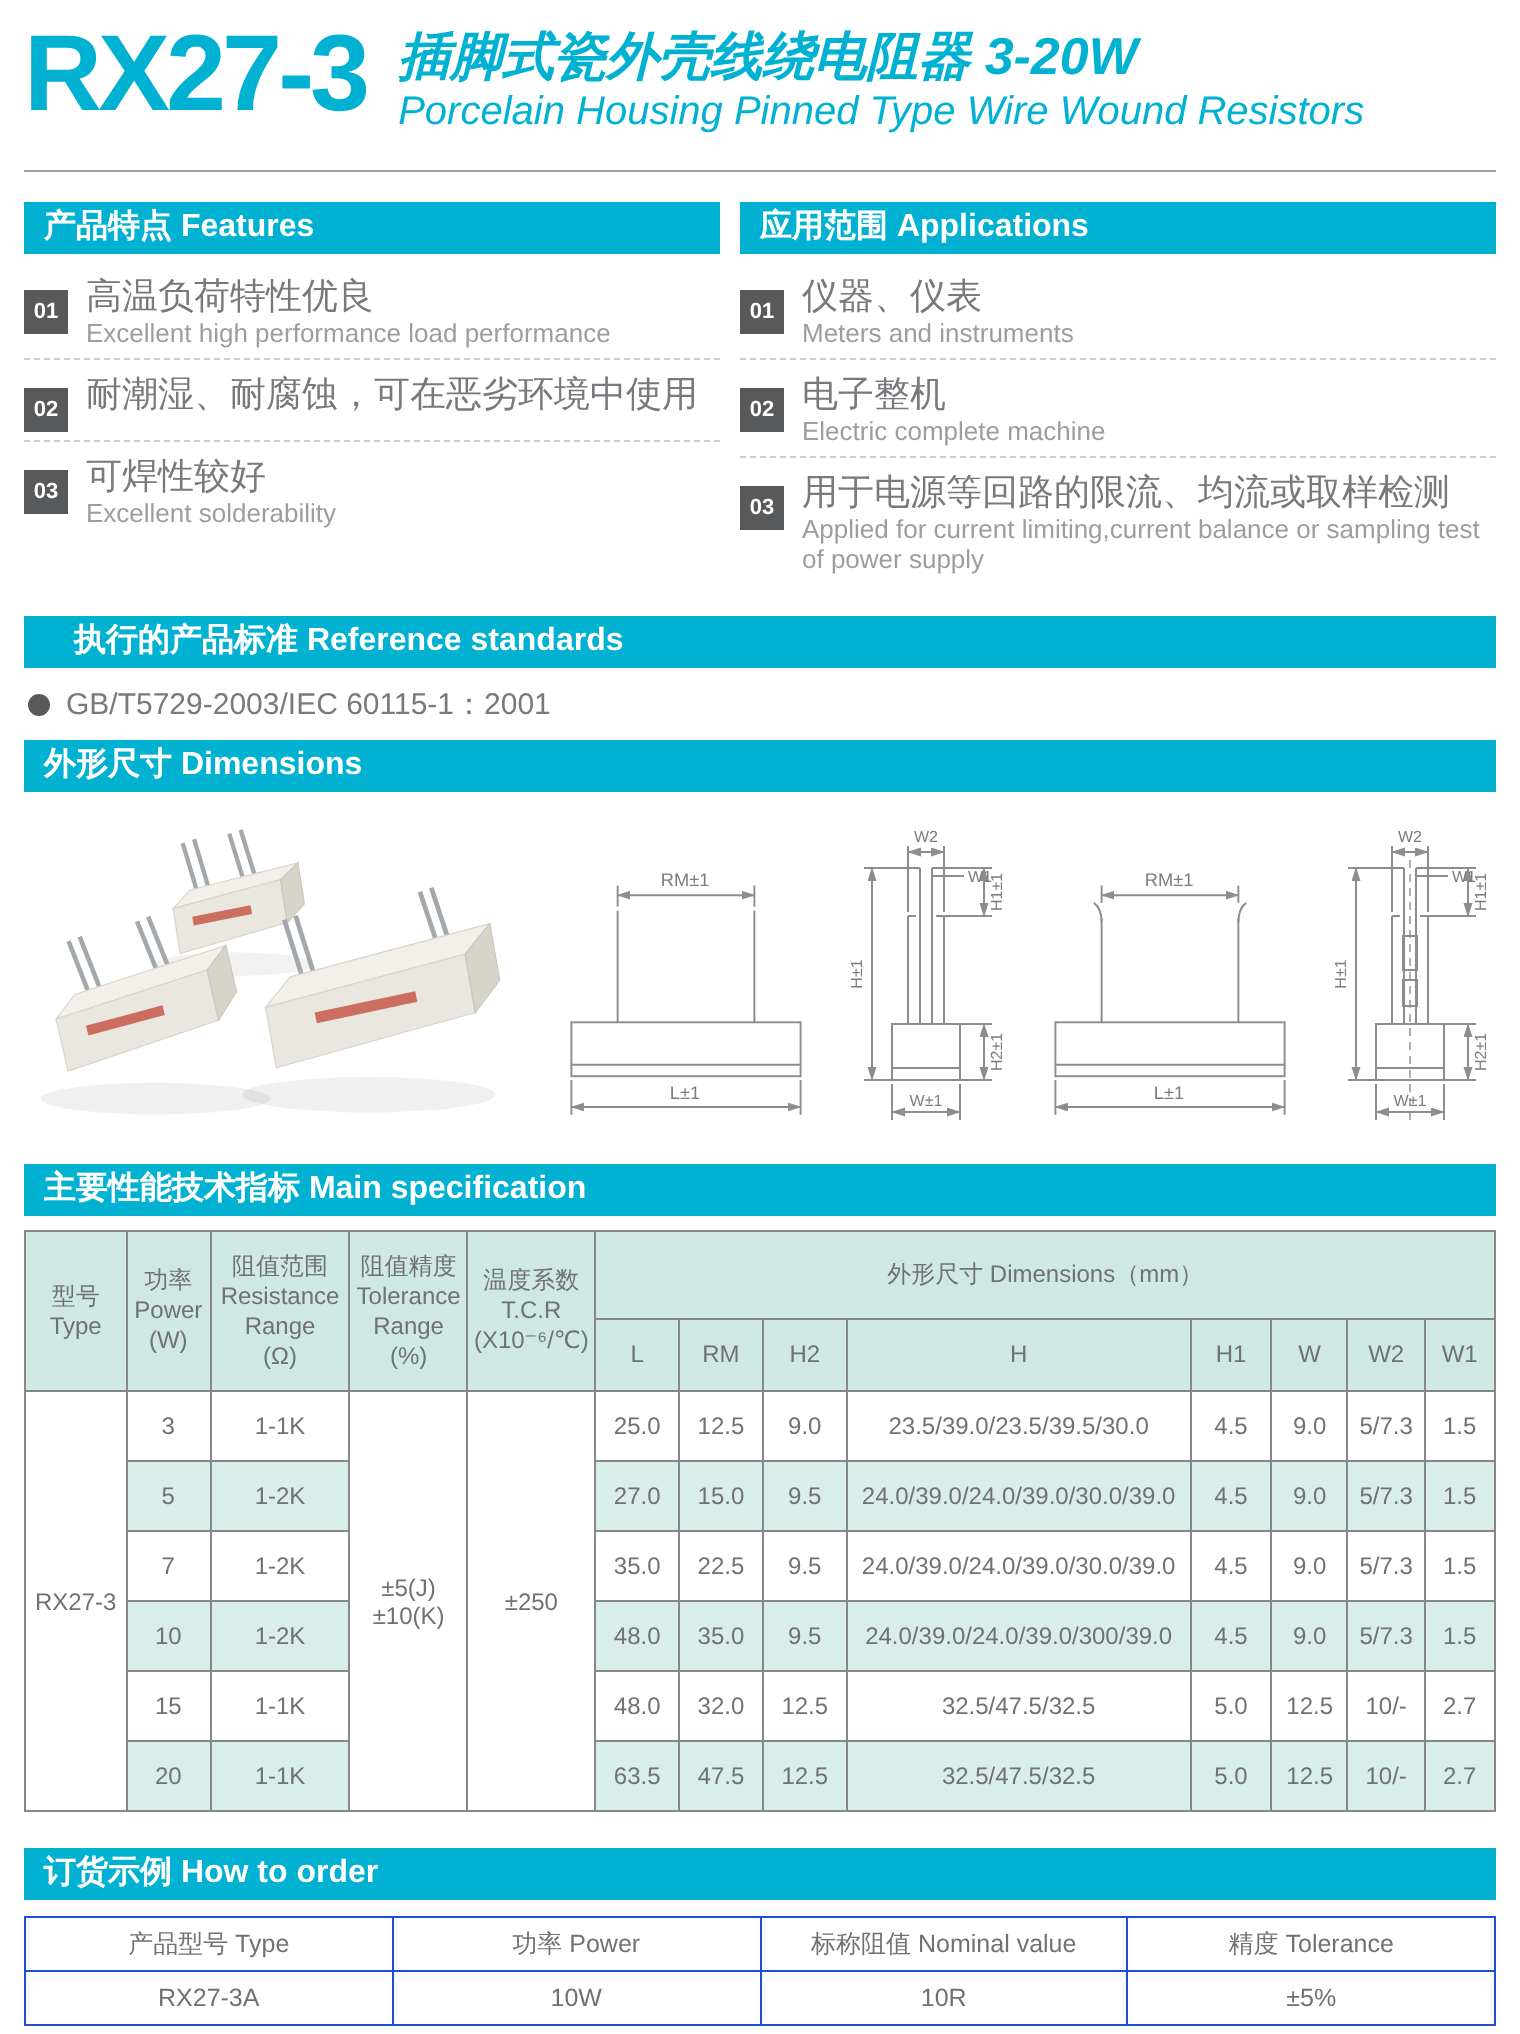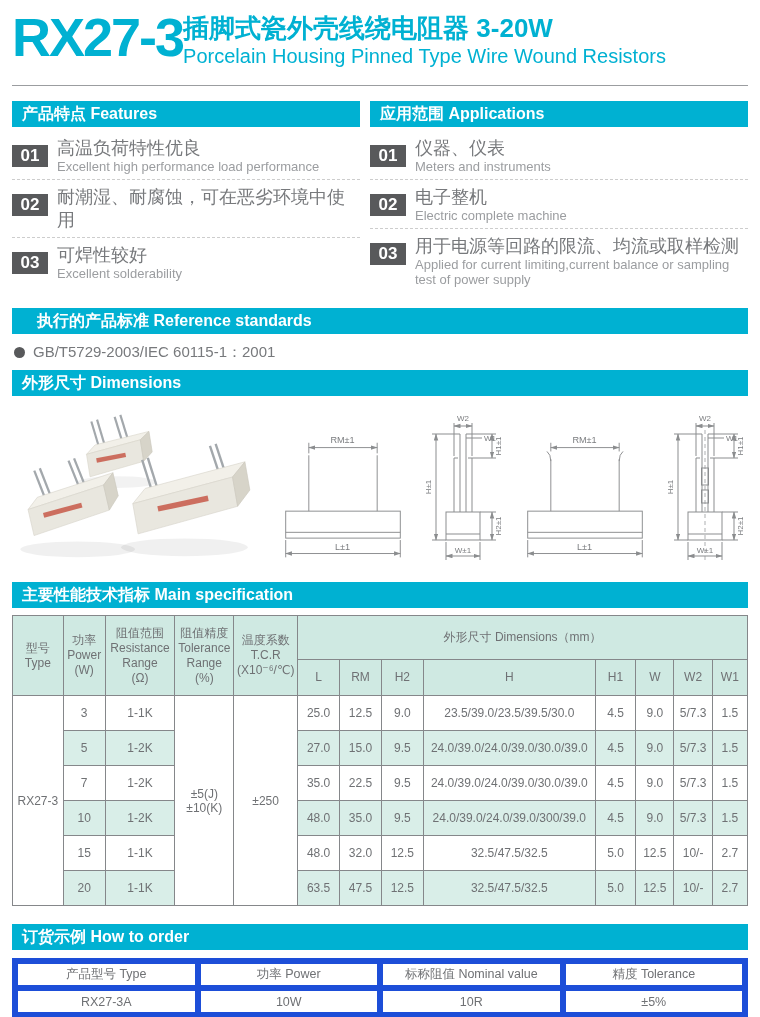--- a/index.html
+++ b/index.html
@@ -11,35 +11,35 @@
     --txt-light:#9b9da0;
     --line:#8b8d8f;
   }
   *{margin:0;padding:0;box-sizing:border-box;}
   body{background:#ffffff;font-family:"Liberation Sans","DejaVu Sans",sans-serif;}
   .page{width:760px;height:1017px;background:#fff;padding:0 12px;overflow:hidden;position:relative;}
 
   
   .hdr{display:flex;align-items:flex-start;padding-top:12px;height:74px;}
   .model{font-size:54px;font-weight:bold;color:var(--accent);line-height:0.95;letter-spacing:-2px;}
-  .titles{padding-top:2px;}
+  .titles{margin-left:16px;padding-top:2px;font-style:italic;}
   .t-zh{font-size:26px;font-weight:bold;color:var(--accent);line-height:1.15;}
   .t-en{font-size:20px;color:var(--accent);line-height:1.2;}
   .rule{border:none;border-top:1.5px solid #9b9da0;margin-top:11px;}
 
   
   .bar{background:var(--accent);color:#fff;font-size:16px;font-weight:bold;height:26px;line-height:26px;padding-left:10px;white-space:nowrap;overflow:hidden;}
 
   
   .two-col{display:flex;gap:10px;margin-top:15px;height:184px;}
   .col-a{width:348px;}
   .col-b{width:378px;}
   .items{margin-top:10px;}
   .item{display:flex;gap:9px;}
-  .badge{width:36px;height:22px;background:var(--badge);color:#fff;font-weight:bold;font-size:17px;display:flex;align-items:center;justify-content:center;flex:none;margin-top:8px;}
+  .badge{width:22px;height:22px;background:var(--badge);color:#fff;font-weight:bold;font-size:11px;display:flex;align-items:center;justify-content:center;flex:none;margin-top:8px;}
   .item-text{flex:1;}
   .zh{font-size:18px;color:var(--txt);line-height:1.3;}
   .en{font-size:13px;color:var(--txt-light);line-height:1.12;}
   .sep{border-bottom:1.5px dashed #cdcdcd;margin:4px 0 6px;}
 
   
   .std-bar{margin-top:23px;padding-left:25px;}
   .std-line{display:flex;align-items:center;gap:8px;margin:9px 2px 8px;font-size:15px;color:var(--txt);}
   .bullet{width:11px;height:11px;border-radius:50%;background:#58595b;display:inline-block;flex:none;}
 
@@ -58,21 +58,21 @@
   .spec thead tr:first-child th{height:44px;}
   .spec thead tr:last-child th{height:36px;}
   .spec tbody tr{height:35px;}
   .pre{white-space:pre-line;}
   .spec tbody tr.alt td.sh{background:var(--row-alt-bg);}
   .spec{border:1.5px solid #6f7174;}
 
   
   .order-bar{margin-top:18px;}
   .order{margin-top:8px;border:1.5px solid #4a4c4e;}
-  .order th,.order td{border:6px solid #1d4ed8;height:27px;text-align:center;color:#6f7174;font-size:12.5px;font-weight:normal;}
+  .order th,.order td{border:1px solid #1d4ed8;height:27px;text-align:center;color:#6f7174;font-size:12.5px;font-weight:normal;}
 </style>
 </head>
 <body>
 
 <div class="page">
 
   <div class="hdr">
     <div class="model">RX27-3</div>
     <div class="titles">
       <div class="t-zh">插脚式瓷外壳线绕电阻器 3-20W</div>

